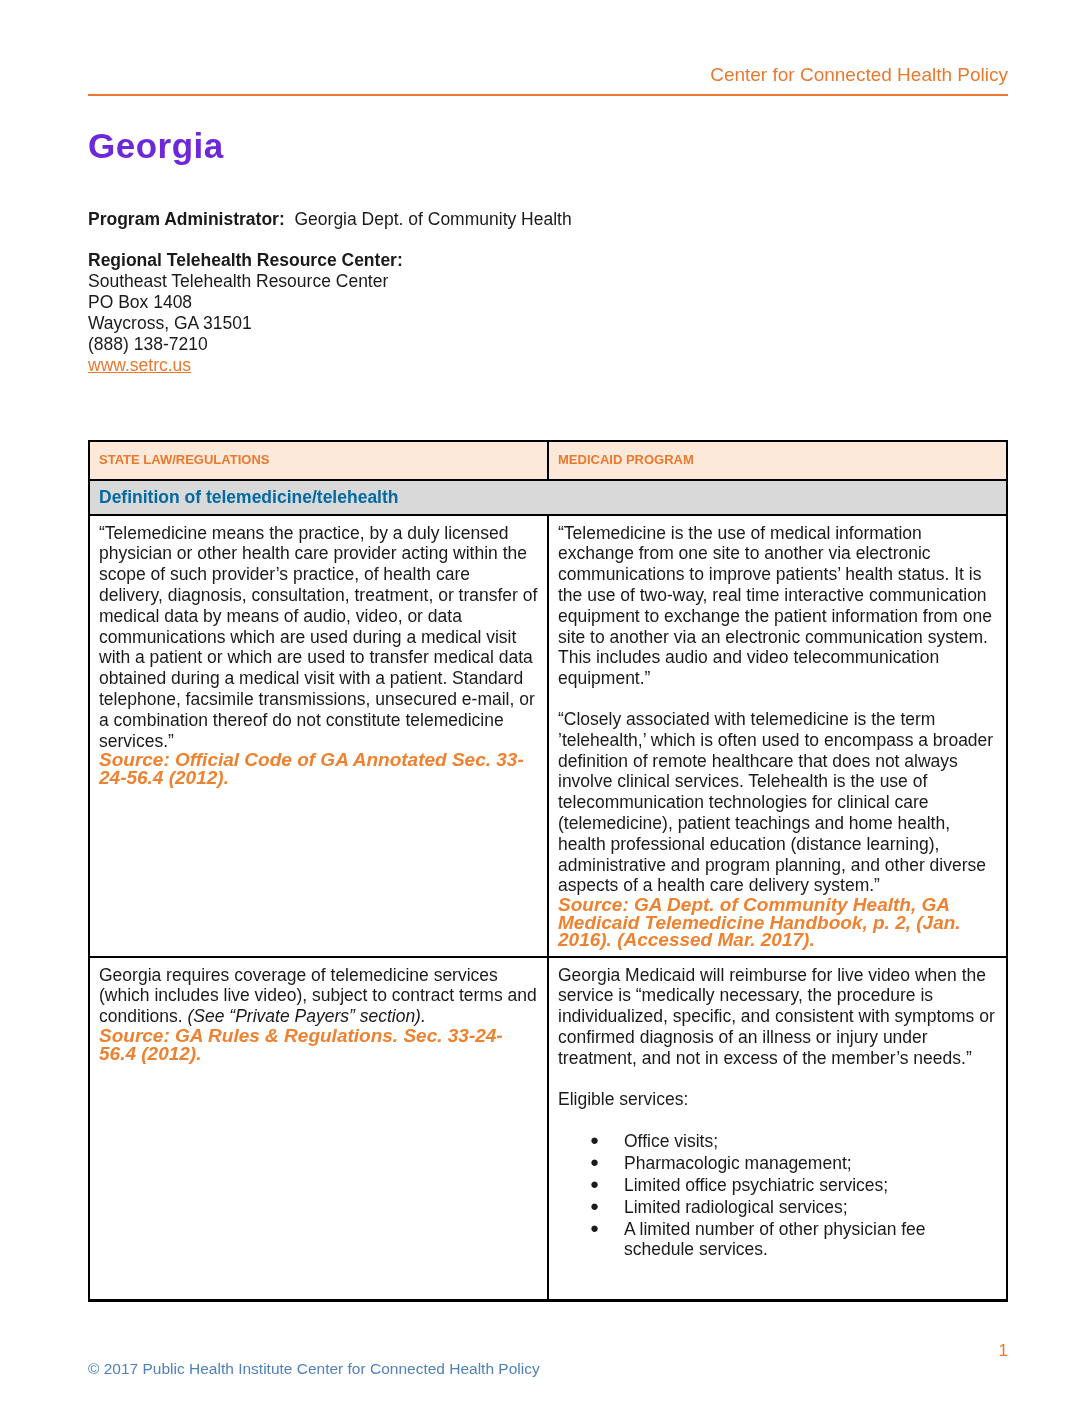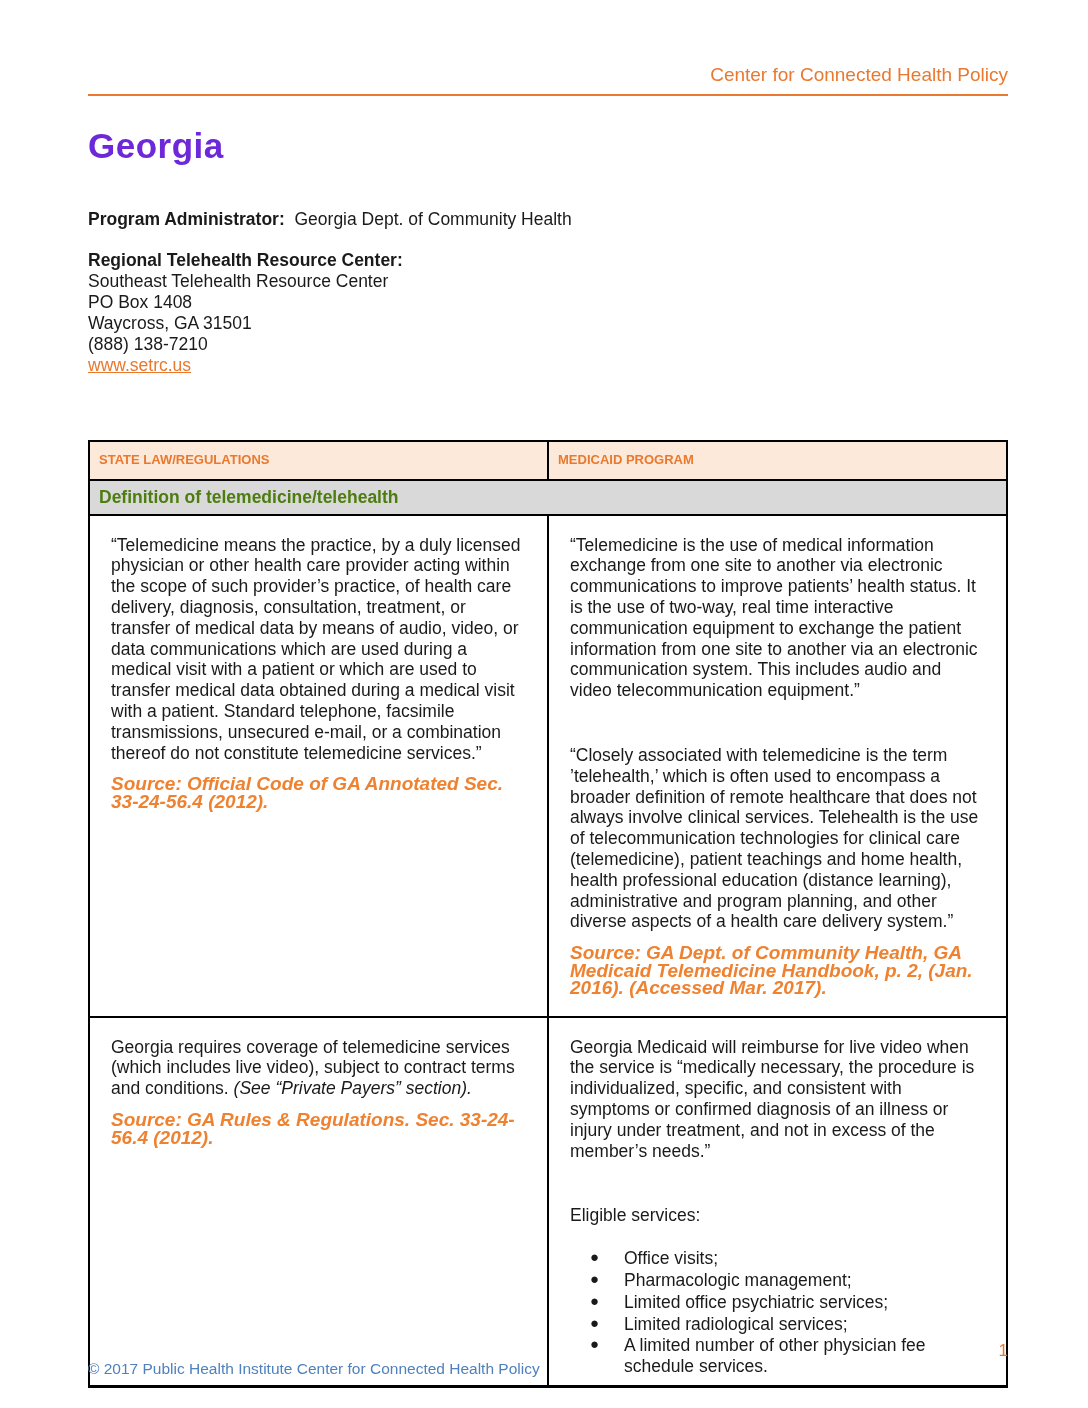--- a/index.html
+++ b/index.html
@@ -24,23 +24,23 @@
 
   
   .law-table { position:absolute; left:88px; top:440px; width:920px;
                border-collapse:collapse; table-layout:fixed;
                border:2px solid #000; border-bottom:3px solid #000; }
   .law-table td { border:2px solid #000; vertical-align:top;
                   font-size:17.5px; line-height:20.8px; padding:7px 9px; }
   .law-table td.col-head { background:#FDE9D9; color:#E8792F;
                            font-weight:bold; font-size:13px;
                            padding:8px 9px; height:35px; }
-  .law-table td.section-head { background:#D9D9D9; color:#4d7c0f;
+  .law-table td.section-head { background:#D9D9D9; color:#0369a1;
                                font-weight:bold; padding:6px 9px; height:30px; }
-  .cell p { margin:12px; }
+  .cell p { margin:0; }
   .cell .blank { height:20px; }
   .source { color:#EE8230; font-weight:bold; font-style:italic;
             font-size:19px; line-height:17.5px; margin-top:21px; }
   .row1 td.cell { height:436px; }
   .row2 td.cell { height:344px; }
 
   ul.bullets { list-style:none; margin-top:22px; }
   ul.bullets li { position:relative; padding-left:66px; margin-bottom:1px; }
   ul.bullets li .dot { position:absolute; left:32px; top:-1px; font-size:15px; }
 

